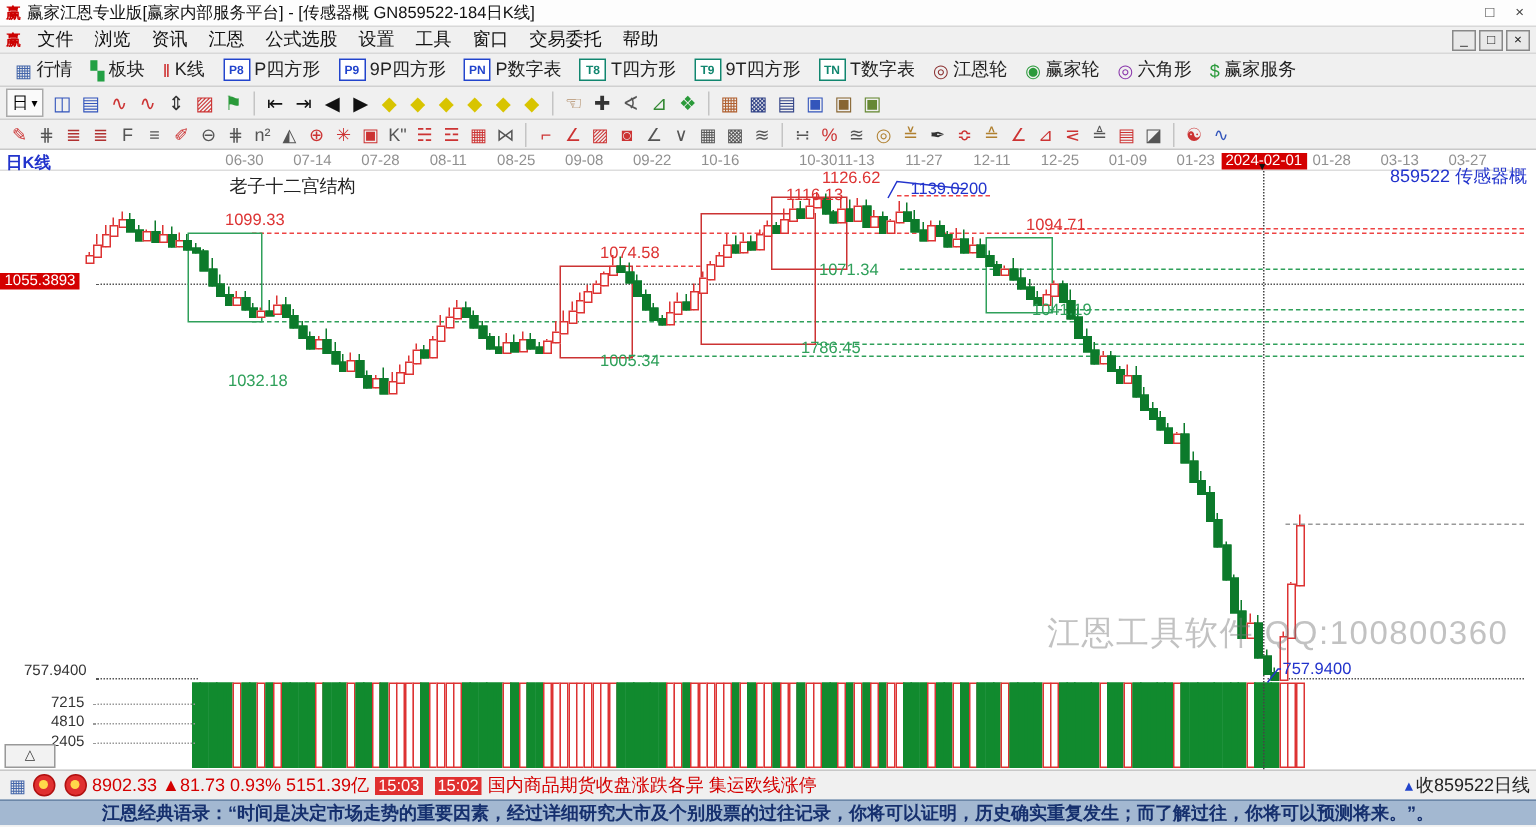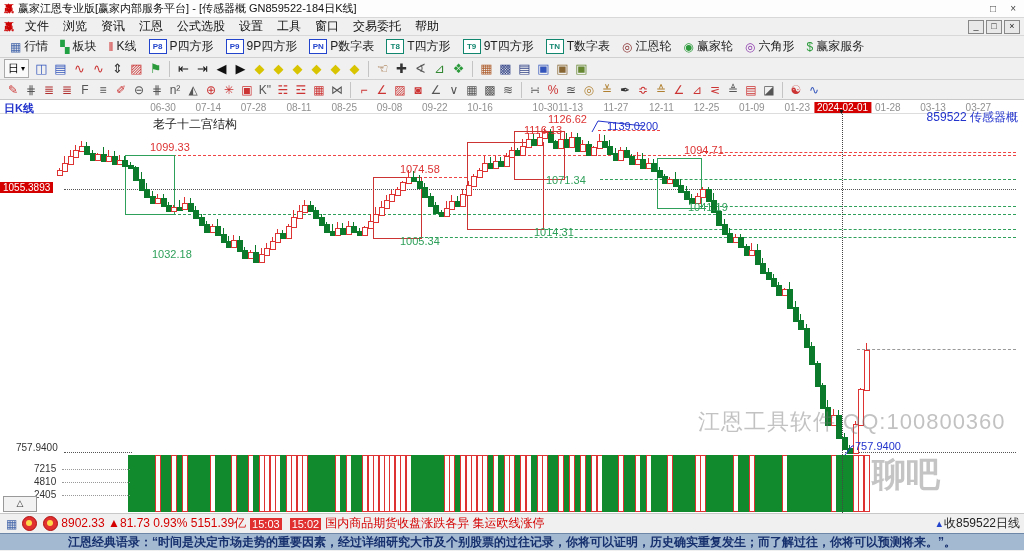--- a/index.html
+++ b/index.html
@@ -701,40 +701,39 @@
       <div class="cndl" style="left: 864px; top: 250.15px; width: 4px; height: 39.15px; z-index: 4; background: rgb(255, 255, 255); border: 1px solid rgb(221, 51, 51);"></div>
       <div class="vbar" style="left: 864px; top: 355px; width: 4px; height: 55px; z-index: 1; background: rgb(255, 255, 255); border: 1px solid rgb(221, 51, 51);"></div>
       <div class="ann" style="left: 150px; top: 41px; color: rgb(221, 51, 51);">1099.33</div>
       <div class="ann" style="left: 152px; top: 148px; color: rgb(47, 160, 90);">1032.18</div>
       <div class="ann" style="left: 400px; top: 63px; color: rgb(221, 51, 51);">1074.58</div>
       <div class="ann" style="left: 400px; top: 135px; color: rgb(47, 160, 90);">1005.34</div>
       <div class="ann" style="left: 524px; top: 24px; color: rgb(221, 51, 51);">1116.13</div>
       <div class="ann" style="left: 548px; top: 13px; color: rgb(221, 51, 51);">1126.62</div>
       <div class="ann" style="left: 607px; top: 20px; color: rgb(34, 51, 204);">1139.0200</div>
       <div class="ann" style="left: 546px; top: 74px; color: rgb(47, 160, 90);">1071.34</div>
-      <div class="ann" style="left: 534px; top: 126px; color: rgb(47, 160, 90);">1014.31</div>
+      <div class="ann" style="left: 534px; top: 126px; color: rgb(47, 160, 90);">1786.45</div>
       <div class="ann" style="left: 684px; top: 44px; color: rgb(221, 51, 51);">1094.71</div>
       <div class="ann" style="left: 688px; top: 101px; color: rgb(47, 160, 90);">1041.19</div>
       <div class="ann" style="left: 855px; top: 340px; color: rgb(34, 51, 204);">757.9400</div>
     </div>
   <svg id="leaders" width="1024" height="413" style="position:absolute;left:0;top:0;z-index:6;pointer-events:none;">
     <polyline points="592,32 598,21 644,26" fill="none" stroke="#2233cc" stroke-width="1"></polyline>
     <polyline points="845,355 852,346 854,346" fill="none" stroke="#2233cc" stroke-width="1"></polyline>
   </svg>
   <div id="volaxis">
       <div class="ann" style="left: 16px; top: 342px; color: rgb(51, 51, 51); font-size: 10px;">757.9400</div>
       <div class="ann" style="left: 34px; top: 363px; color: rgb(51, 51, 51); font-size: 10px;">7215</div>
       <div class="hline" style="left: 62px; width: 68px; top: 369px; border-top: 1px dotted rgb(153, 153, 153);"></div>
       <div class="ann" style="left: 34px; top: 376px; color: rgb(51, 51, 51); font-size: 10px;">4810</div>
       <div class="hline" style="left: 62px; width: 68px; top: 382px; border-top: 1px dotted rgb(153, 153, 153);"></div>
       <div class="ann" style="left: 34px; top: 389px; color: rgb(51, 51, 51); font-size: 10px;">2405</div>
       <div class="hline" style="left: 62px; width: 68px; top: 395px; border-top: 1px dotted rgb(153, 153, 153);"></div>
     </div>
   <div class="wm1" style="left:698px;top:307px;">江恩工具软件  QQ:100800360</div>
-  <div class="wm2" style="left:872px;top:352px;">聊吧</div>
   <div id="expand-btn">△</div>
 </div>
 
 <div id="statusbar" class="bar">
   <span class="grid-ic">▦</span>
   <span class="mkt-icon"></span>
   <span class="mkt-icon"></span>
   <span class="red">
     <span>8902.33</span>
     <span>▲81.73</span>

